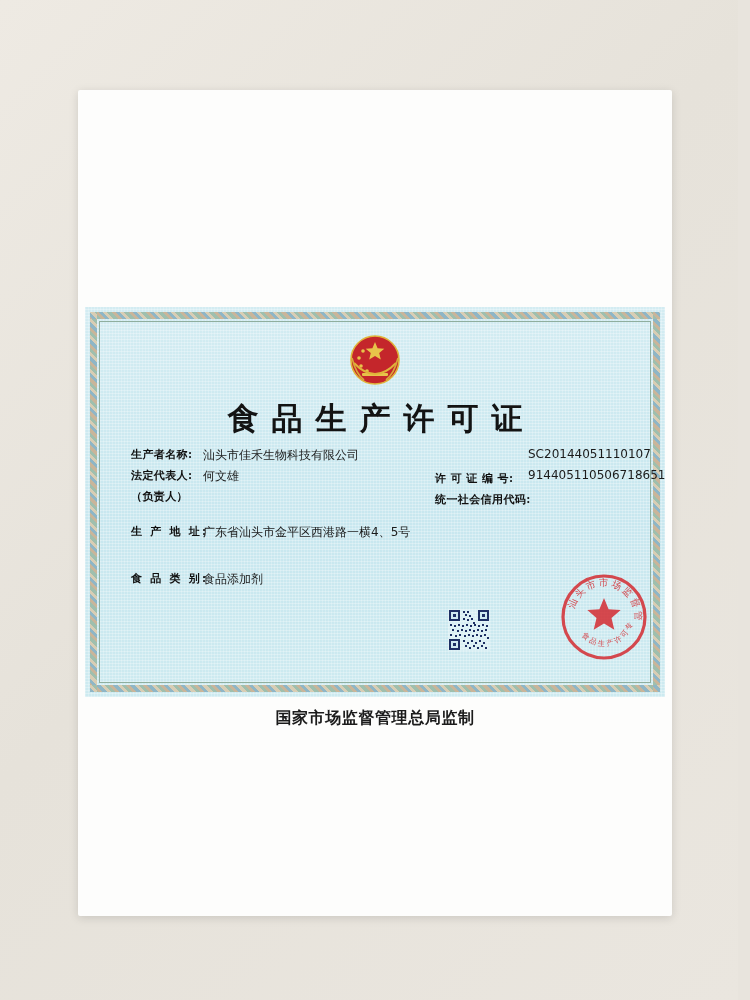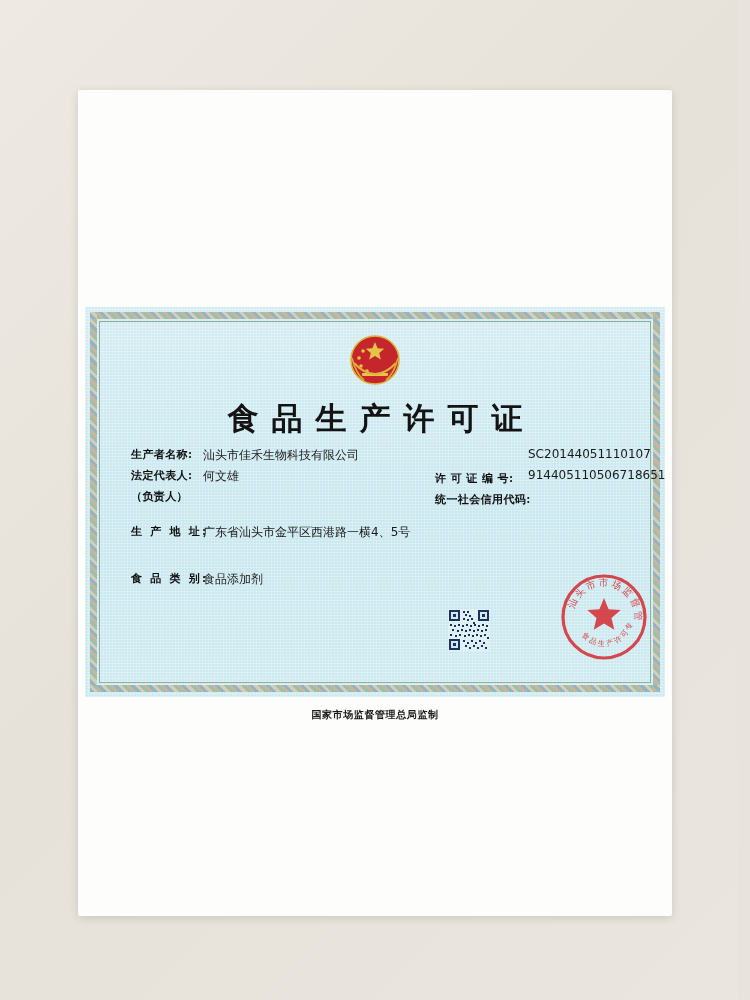--- a/index.html
+++ b/index.html
@@ -144,21 +144,21 @@
   .seal svg { display: block; }
 
   
   .cert-footer {
     position: absolute;
     left: 85px;
     top: 708px;
     width: 580px;
     text-align: center;
     font-family: "DejaVu Serif", "Liberation Serif", serif;
-    font-size: 10px;
+    font-size: 16px;
     font-weight: bold;
     color: #1b1b1b;
     letter-spacing: 0.6px;
   }
 </style>
 </head>
 <body>
 
 <div id="page">
 

